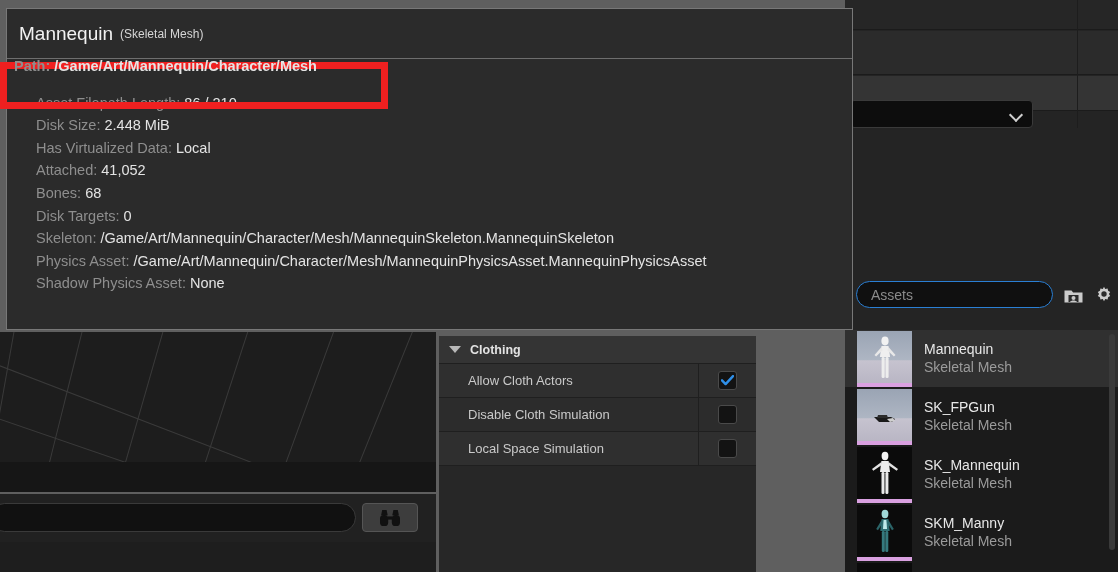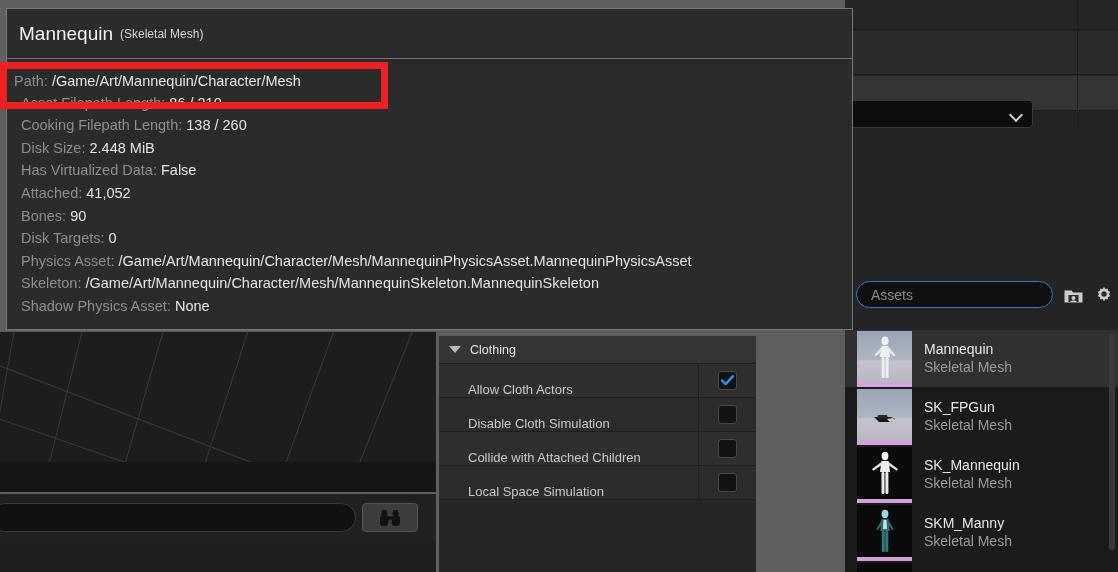--- a/index.html
+++ b/index.html
@@ -128,23 +128,23 @@
   .props {
     position:absolute; left:439px; top:336px; width:317px; height:236px;
     background:#272727;
   }
   .props-header {
     height:28px; background:#343434; display:flex; align-items:center;
     padding-left:10px; gap:9px; border-bottom:1px solid #1f1f1f;
   }
   .tri { width:0;height:0; border-left:6px solid transparent; border-right:6px solid transparent;
          border-top:7px solid #b8b8b8; }
-  .props-title { color:#e3e3e3; font-size:12.5px; font-weight:normal; }
+  .props-title { color:#e3e3e3; font-size:12.5px; font-weight:bold; }
   .prop-row {
-    height:34px; display:flex; align-items:flex-end;
+    height:34px; display:flex; align-items:center;
     border-bottom:1px solid #1f1f1f; background:#2c2c2c;
   }
   .prop-row:nth-child(even) { background:#2f2f2f; }
   .prop-label { flex:1; color:#c9c9c9; font-size:13px; padding-left:29px; }
   .prop-val {
     width:58px; height:100%; border-left:1px solid #1f1f1f;
     display:flex; align-items:center; justify-content:center;
   }
   .cbox {
     width:19px; height:19px; background:#131313;
@@ -158,32 +158,32 @@
   .tooltip {
     position:absolute; left:6px; top:8px; width:847px; height:322px;
     background:#2b2b2b; border:1px solid #787878;
   }
   .tt-header {
     height:50px; display:flex; align-items:center; padding-left:12px;
     border-bottom:1px solid #6e6e6e;
   }
   .tt-title { color:#f2f2f2; font-size:19px; }
   .tt-subtitle { color:#d6d6d6; font-size:12px; margin-left:7px; }
-  .tt-body { padding:10px 0 0 14px; }
+  .tt-body { padding:10px 0 0 29px; }
   .tt-line { font-size:14.5px; line-height:22.6px; white-space:nowrap; }
   .tt-key { color:#8e8e8e; }
   .tt-v   { color:#e4e4e4; }
   .tt-line.hidden-row { visibility:hidden; }
 
   .redbox {
     position:absolute; left:0px; top:62px; width:388px; height:47px;
     border:7px solid #ef2020; pointer-events:none;
   }
   .path-line {
-    position:absolute; left:14px; top:73px; font-size:14.5px; white-space:nowrap; z-index:3;
+    position:absolute; left:14px; top:58px; font-size:14.5px; white-space:nowrap; z-index:3;font-weight:bold;
   }
 </style>
 </head>
 <body>
 
 <div class="bg-root">
 
   <div class="right-panel">
     <div class="rp-row a"></div>
     <div class="rp-row b"></div>
@@ -345,28 +345,20 @@
     </div>
     <div class="prop-row">
       <span class="prop-label">Disable Cloth Simulation</span>
       <span class="prop-val">
         <span class="cbox">
           
         </span>
       </span>
     </div>
     <div class="prop-row">
-      <span class="prop-label">Collide with Attached Children</span>
-      <span class="prop-val">
-        <span class="cbox">
-          
-        </span>
-      </span>
-    </div>
-    <div class="prop-row">
       <span class="prop-label">Local Space Simulation</span>
       <span class="prop-val">
         <span class="cbox">
           
         </span>
       </span>
     </div>
   </div>
 </div>
 
@@ -379,50 +371,46 @@
   <div class="tt-body">
     <div class="tt-line hidden-row">
       <span class="tt-key">Path:</span>
       <span class="tt-v">/Game/Art/Mannequin/Character/Mesh</span>
     </div>
     <div class="tt-line">
       <span class="tt-key">Asset Filepath Length:</span>
       <span class="tt-v">86 / 210</span>
     </div>
     <div class="tt-line">
-      <span class="tt-key">Cooking Filepath Length:</span>
-      <span class="tt-v">138 / 260</span>
-    </div>
-    <div class="tt-line">
       <span class="tt-key">Disk Size:</span>
       <span class="tt-v">2.448 MiB</span>
     </div>
     <div class="tt-line">
       <span class="tt-key">Has Virtualized Data:</span>
-      <span class="tt-v">False</span>
+      <span class="tt-v">Local</span>
     </div>
     <div class="tt-line">
       <span class="tt-key">Attached:</span>
       <span class="tt-v">41,052</span>
     </div>
     <div class="tt-line">
       <span class="tt-key">Bones:</span>
-      <span class="tt-v">90</span>
+      <span class="tt-v">68</span>
     </div>
     <div class="tt-line">
       <span class="tt-key">Disk Targets:</span>
       <span class="tt-v">0</span>
     </div>
     <div class="tt-line">
+      <span class="tt-key">Skeleton:</span>
+      <span class="tt-v">/Game/Art/Mannequin/Character/Mesh/MannequinSkeleton.MannequinSkeleton</span>
+    </div>
+    <div class="tt-line">
       <span class="tt-key">Physics Asset:</span>
       <span class="tt-v">/Game/Art/Mannequin/Character/Mesh/MannequinPhysicsAsset.MannequinPhysicsAsset</span>
-    </div>
-    <div class="tt-line">
-      <span class="tt-key">Skeleton:</span>
-      <span class="tt-v">/Game/Art/Mannequin/Character/Mesh/MannequinSkeleton.MannequinSkeleton</span>
     </div>
     <div class="tt-line">
       <span class="tt-key">Shadow Physics Asset:</span>
       <span class="tt-v">None</span>
     </div>
   </div>
 </div>
 
 <div class="path-line">
   <span class="tt-key">Path:</span>

